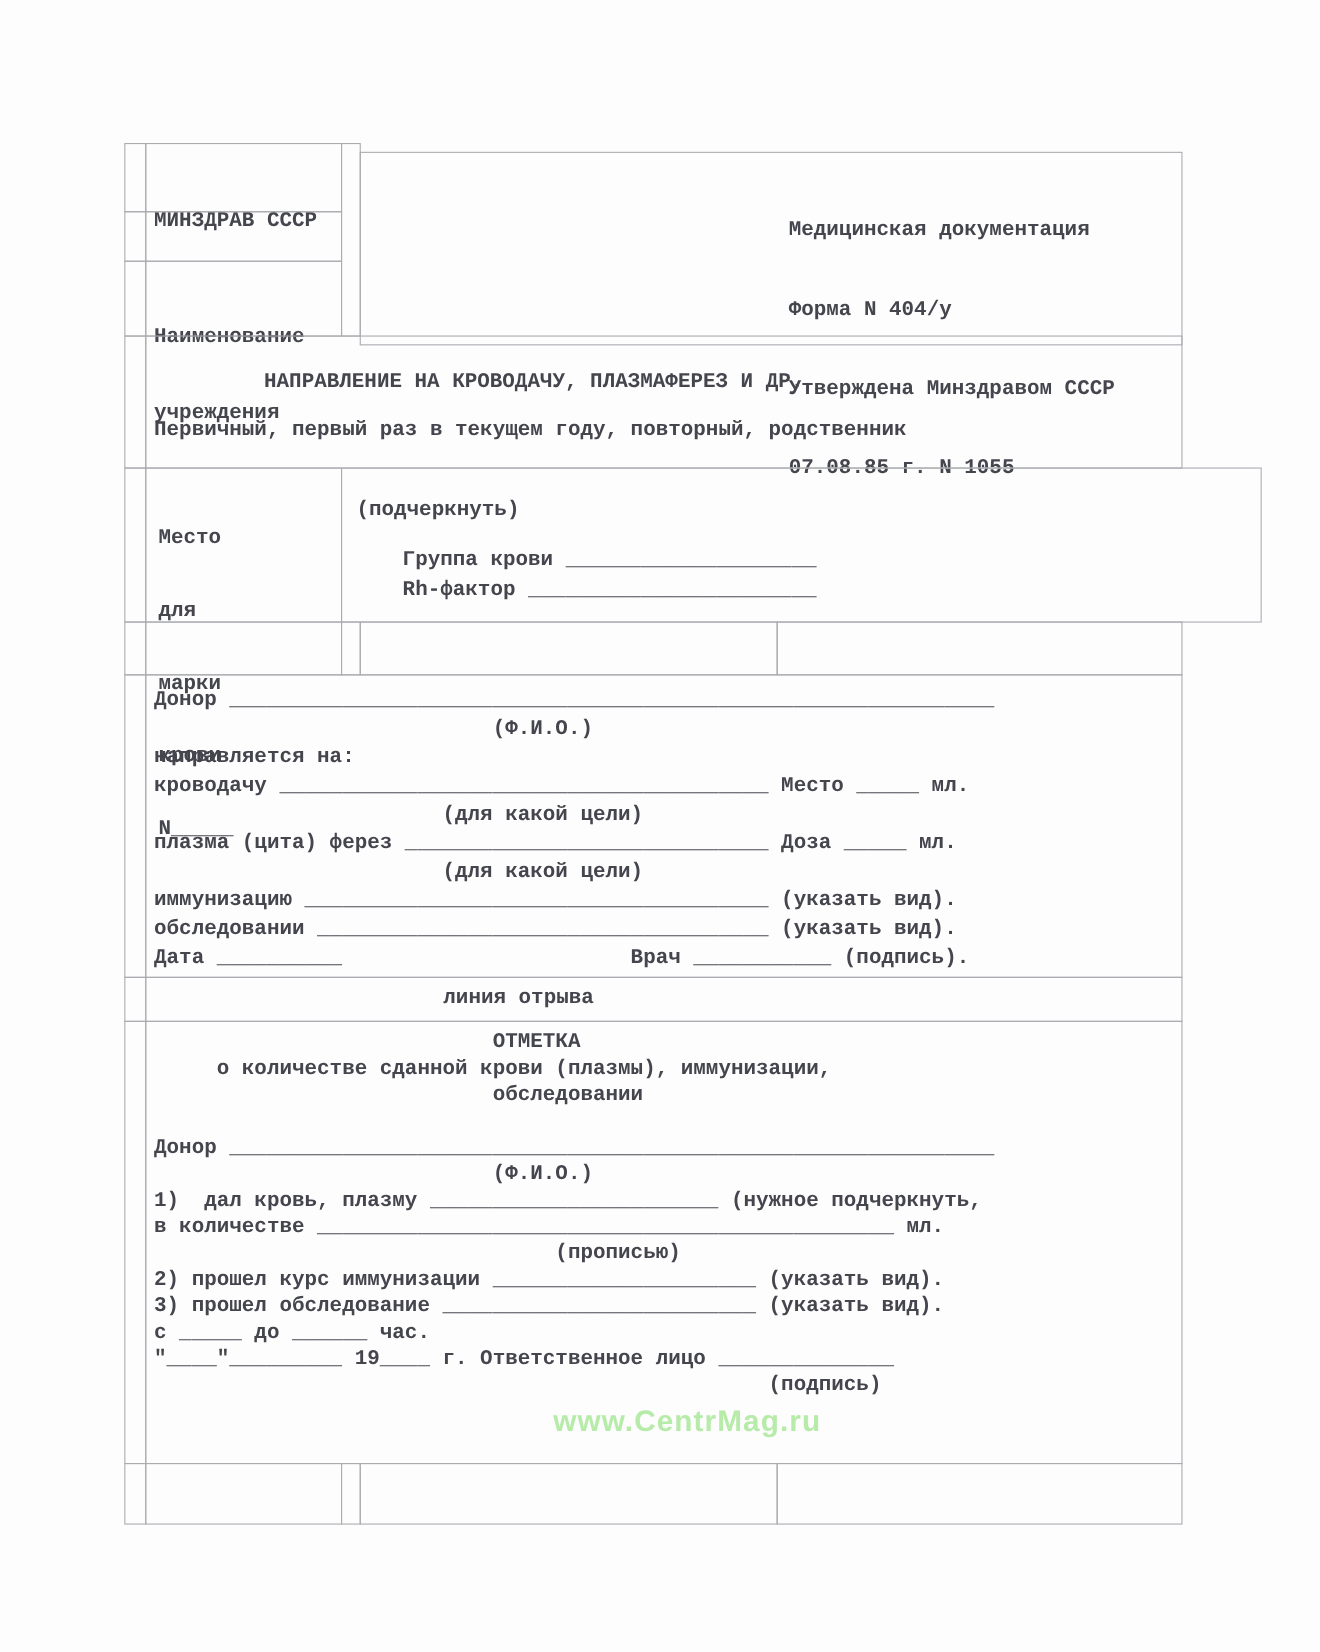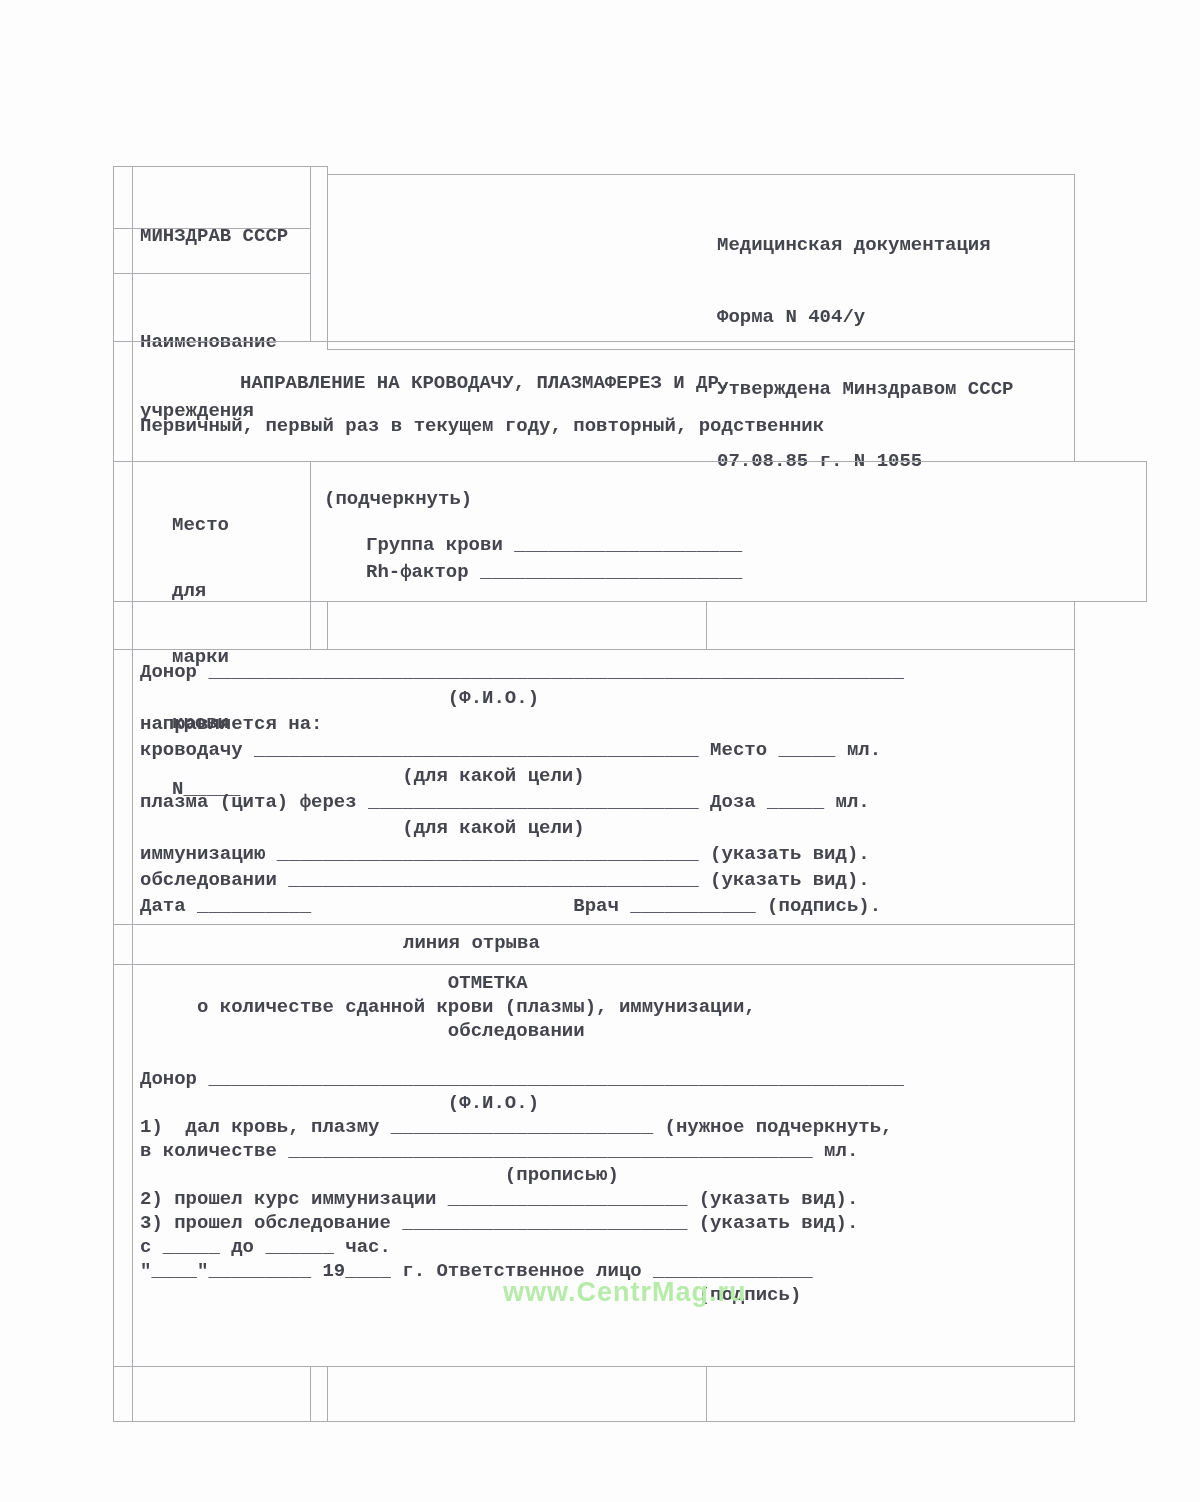--- a/index.html
+++ b/index.html
@@ -8,35 +8,34 @@
     background:#fdfdfe;
     position:relative;
     font-family:"Liberation Mono","DejaVu Sans Mono",monospace;
     overflow:hidden;
   }
   .cell{
     position:absolute;
     box-sizing:border-box;
     border:1px solid #aaacb0;
     background:transparent;
-    margin-top:36px;
   }
   .txt{
     color:#45454e;
     font-weight:bold;
     font-size:19px;
     white-space:pre;
   }
   .ln{white-space:pre;color:#45454e;font-weight:bold;font-size:19px;}
   .hdr-ministry{padding:9px 0 0 7px;line-height:24px;}
   .hdr-inst{padding:11px 0 0 7px;line-height:23px;}
   .hdr-docinfo{padding:10px 0 0 389px;line-height:24px;}
   .title-cell .doc-title{position:absolute;left:107px;top:30px;}
   .title-cell .doc-subtitle{position:absolute;left:7px;top:73px;}
-  .stamp-cell{padding:8px 0 0 39px;line-height:22px;}
+  .stamp-cell{padding:8px 0 0 11px;line-height:22px;}
   .group-cell .hint{position:absolute;left:13px;top:26px;}
   .group-cell .bg{position:absolute;left:55px;top:72px;}
   .group-cell .rh{position:absolute;left:55px;top:99px;}
   .referral-cell{padding:9px 0 0 7px;}
   .referral-cell .ln{line-height:26px;}
   .tear-cell{padding:7px 0 0 270px;}
   .mark-cell{padding:6px 0 0 7px;}
   .mark-cell .ln{line-height:24px;min-height:24px;}
   .watermark{
     position:absolute;left:503px;top:1277px;

